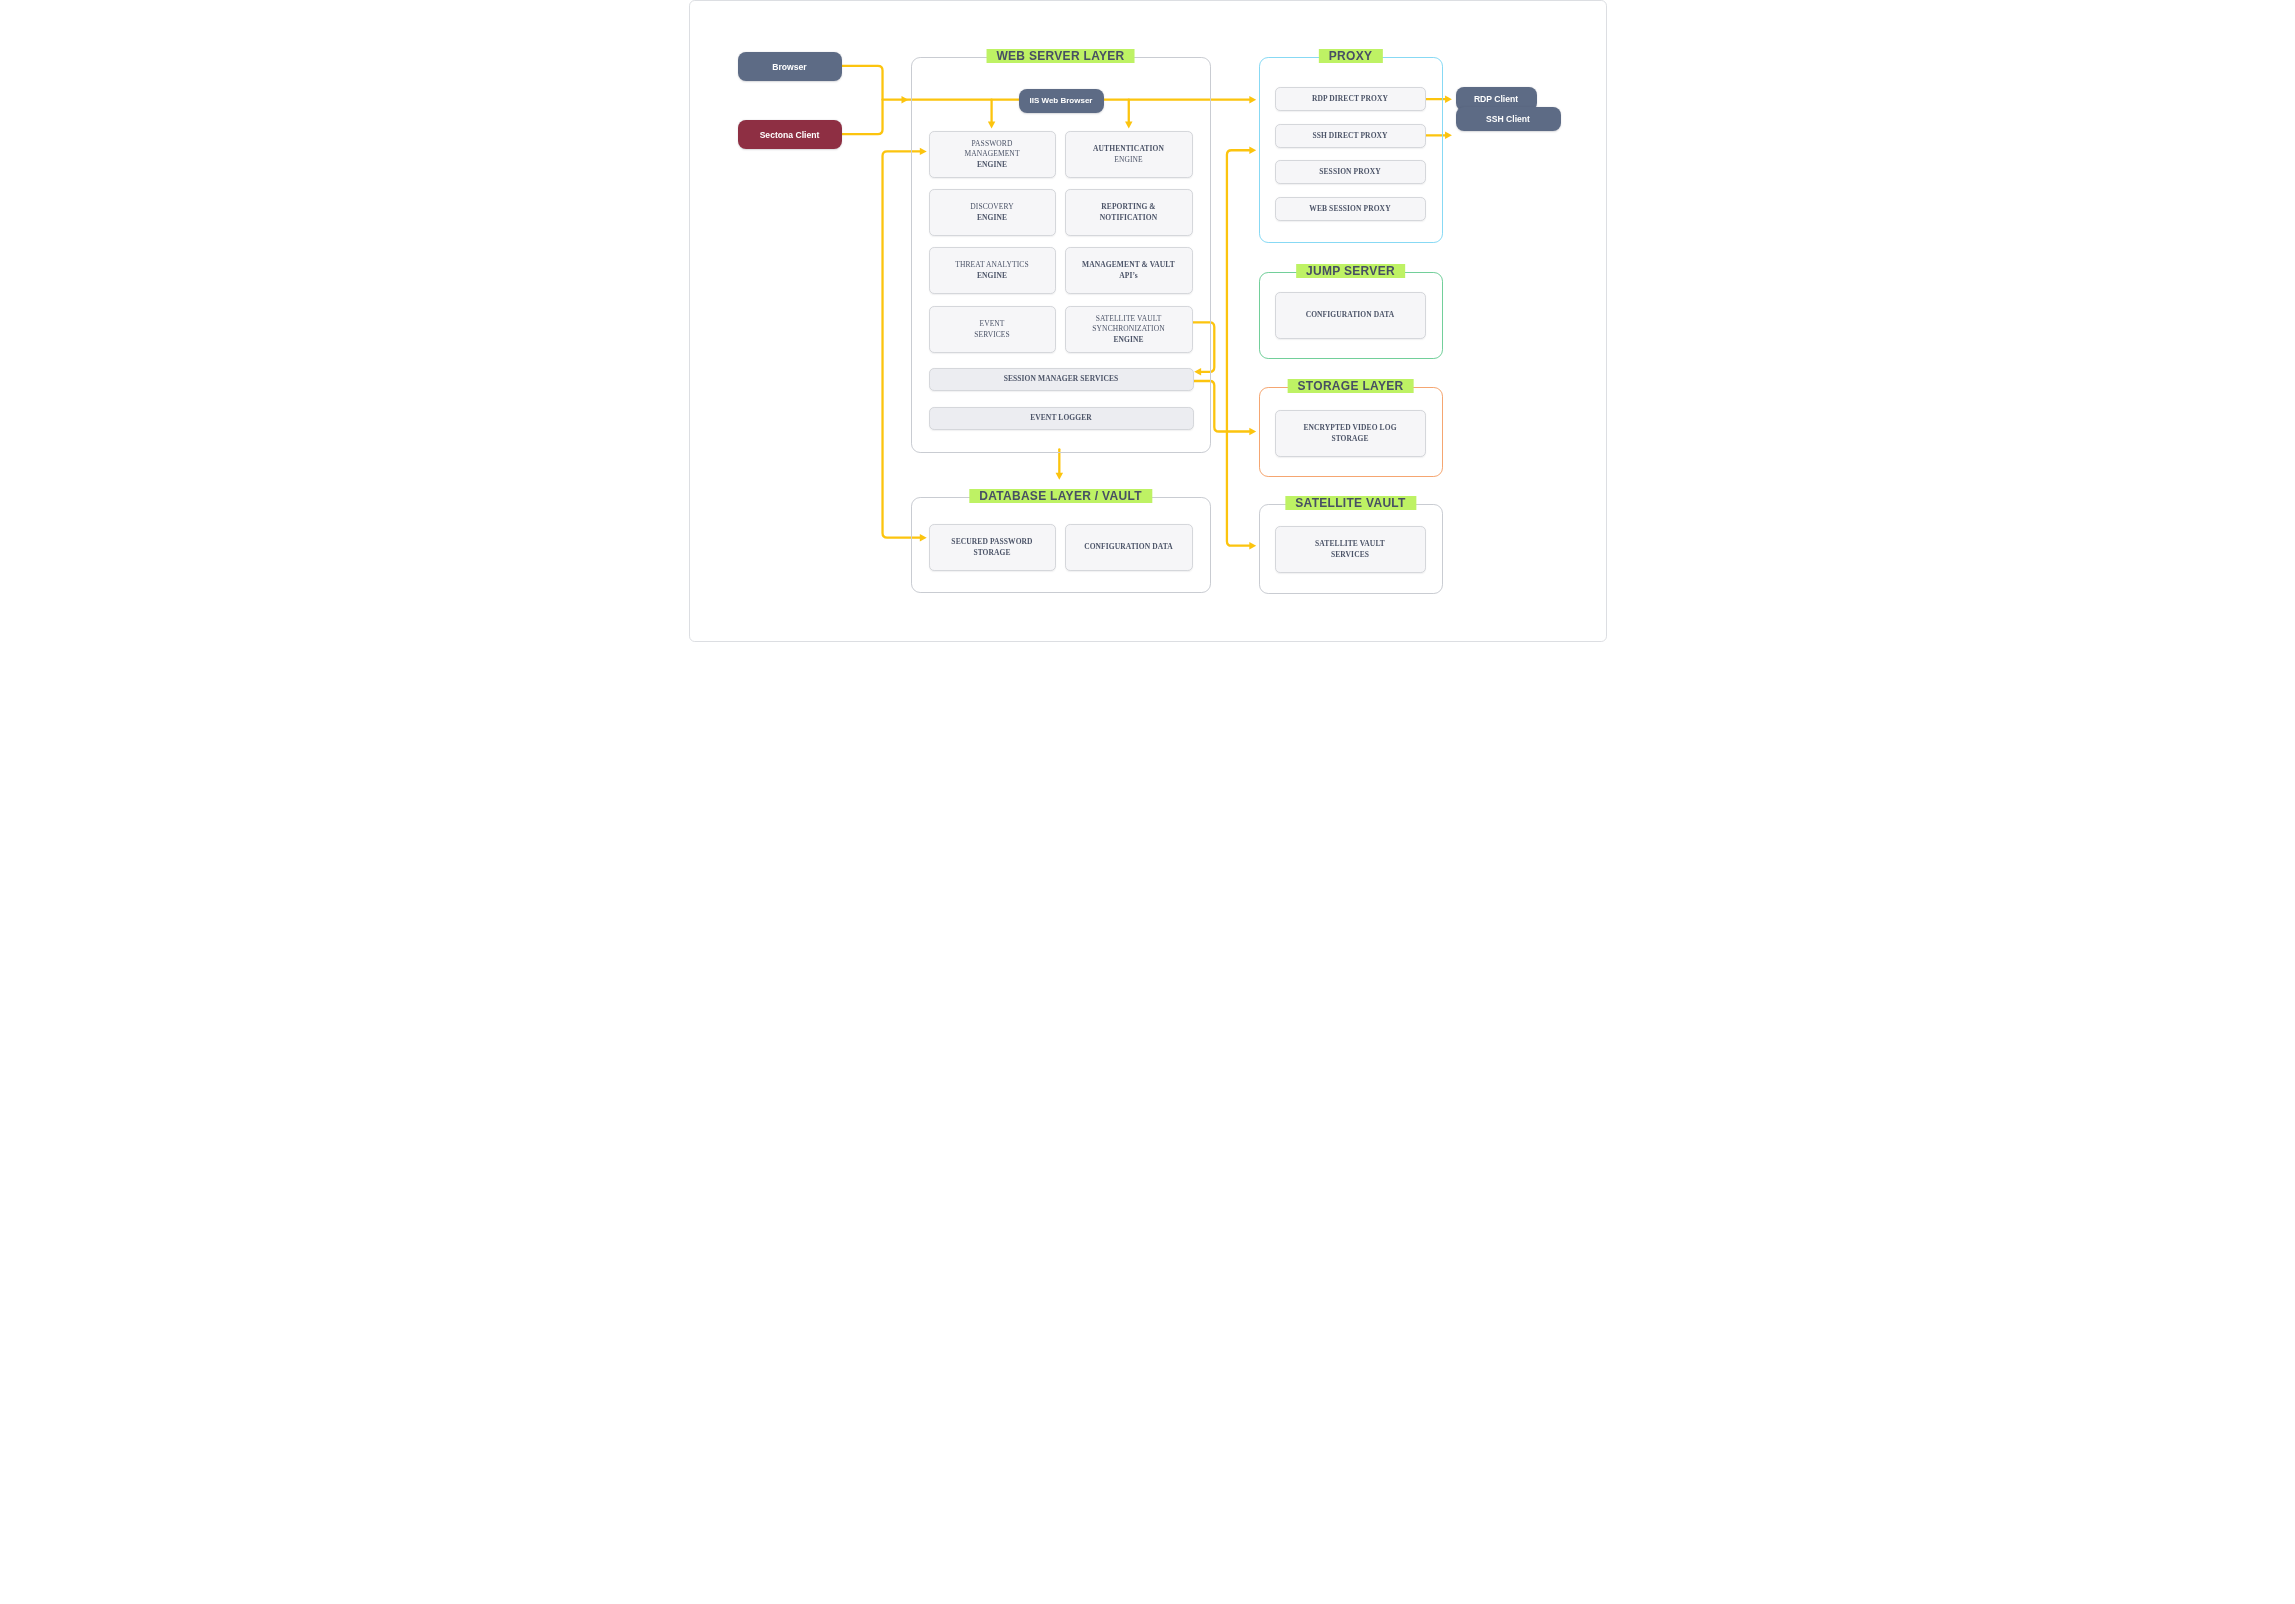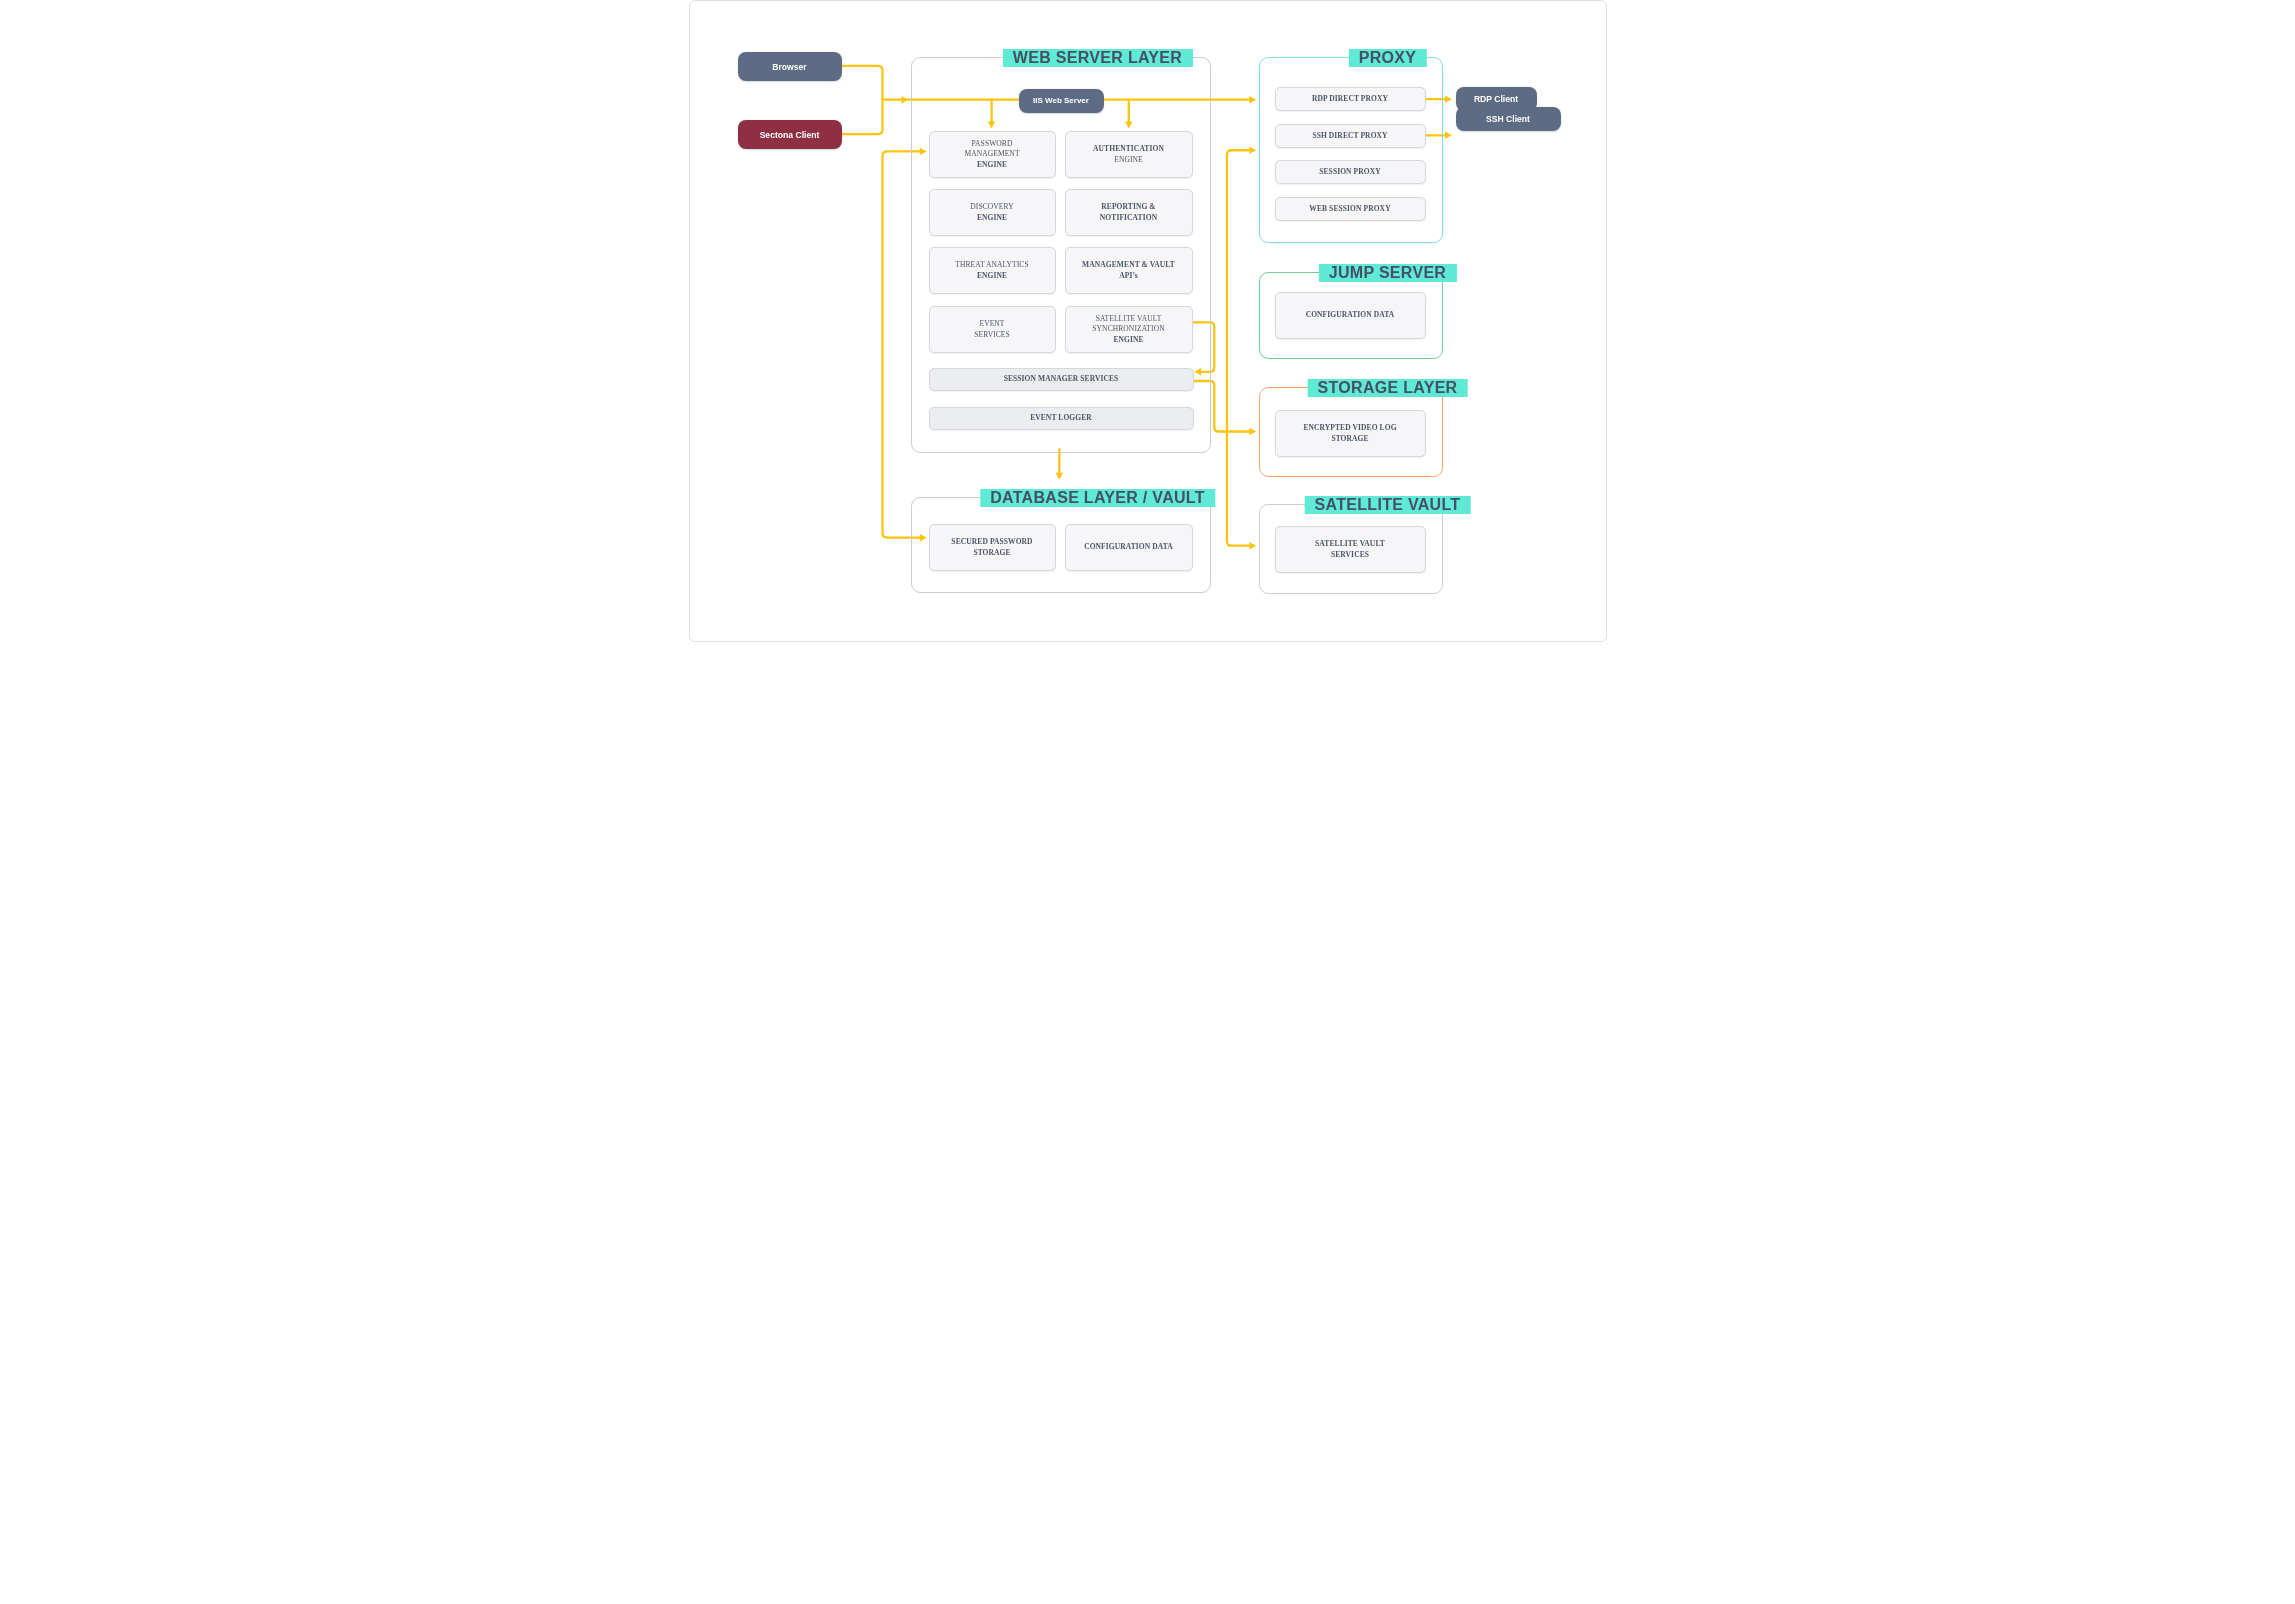--- a/index.html
+++ b/index.html
@@ -5,22 +5,22 @@
   html,body{margin:0;padding:0;background:#fff;}
   .stage{position:relative;width:918px;height:642px;background:#fff;border:1.2px solid #dcdee2;
          border-radius:5.8px;box-sizing:border-box;margin:0 auto;overflow:hidden;
          font-family:"Liberation Sans",sans-serif;}
   svg.wires{position:absolute;left:0;top:0;width:100%;height:100%;}
   .container{position:absolute;border:1.4px solid #c9ccd2;border-radius:9.2px;background:transparent;}
   .container.cyan{border-color:#87d9f4;}
   .container.green{border-color:#72cf9a;}
   .container.orange{border-color:#f5a671;}
   .container .title{position:absolute;top:-8.6px;left:50%;transform:translateX(-50%);
-         background:#5eead4;padding:0 10.4px;font-size:16px;font-weight:bold;color:#474f63;
-         letter-spacing:0.3px;white-space:nowrap;margin-left:37px;}
+         background:#bef264;padding:0 10.4px;font-size:12px;font-weight:bold;color:#474f63;
+         letter-spacing:0.3px;white-space:nowrap;}
   .node{position:absolute;display:flex;flex-direction:column;align-items:center;justify-content:center;
         background:#f6f6f8;border:0.9px solid #d5d7db;border-radius:5.2px;color:#4c5468;
         font-size:7.5px;line-height:1.4;text-align:center;letter-spacing:0.1px;
         box-shadow:0 0.6px 1.2px rgba(60,64,80,.08);box-sizing:border-box;padding:1.2px 3.5px;font-family:Liberation Serif, serif;}
   .node.gray{background:#ecedf1;}
   .node .ln{display:block;}
   .node .b{font-weight:bold;}
   .chip{position:absolute;display:flex;align-items:center;justify-content:center;
         background:#5d6b85;color:#fff;font-weight:bold;font-size:8.6px;border-radius:8px;
         box-shadow:0 0.6px 1.7px rgba(50,55,70,.2);box-sizing:border-box;}
@@ -68,21 +68,21 @@
   </div>
   <div class="chip maroon" style="left:48px;top:119px;width:104px;height:29px;">
     <span>Sectona Client</span>
   </div>
 
   <div class="container" style="left:221px;top:56px;width:298px;height:394px;">
     <span class="title">WEB SERVER LAYER</span>
   </div>
 
   <div class="chip small" style="left:329px;top:88px;width:85px;height:23.6px;">
-    <span>IIS Web Server</span>
+    <span>IIS Web Browser</span>
   </div>
 
   <div class="node" style="left:239px;top:130px;width:127px;height:47px;">
     <span class="ln">PASSWORD</span>
     <span class="ln">MANAGEMENT</span>
     <span class="ln b">ENGINE</span>
   </div>
   <div class="node" style="left:375px;top:130px;width:128px;height:47px;">
     <span class="ln b">AUTHENTICATION</span>
     <span class="ln">ENGINE</span>

